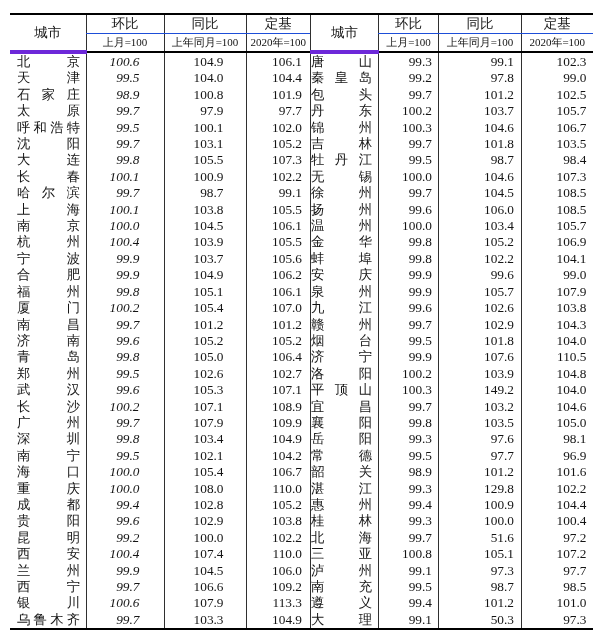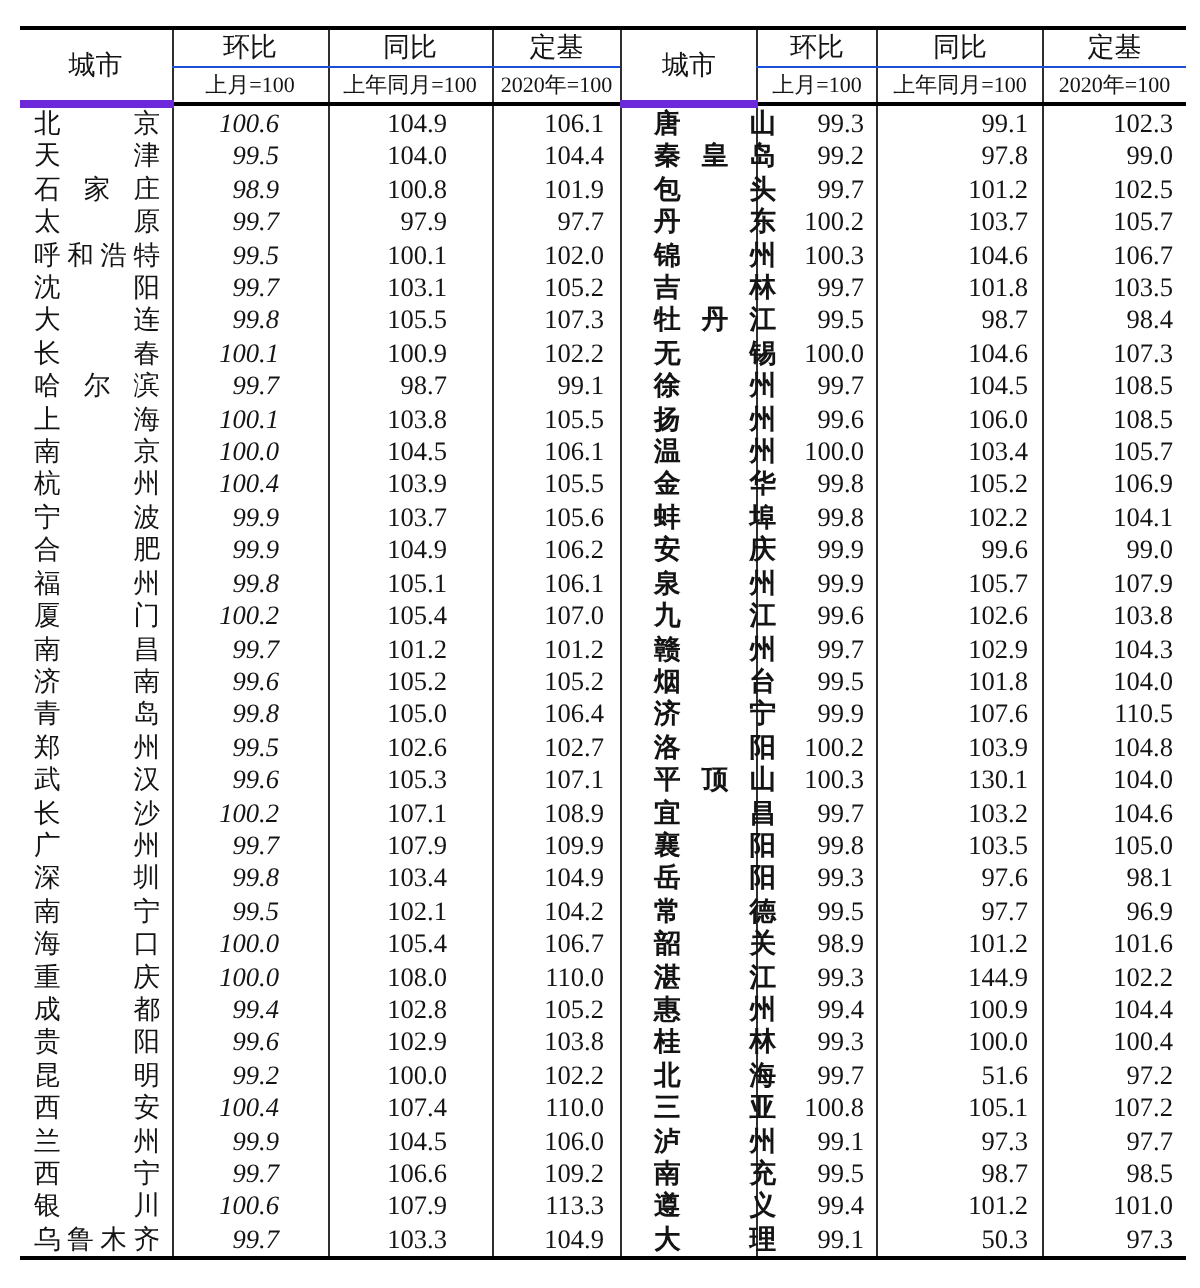--- a/index.html
+++ b/index.html
@@ -44,21 +44,21 @@
   .t.right tbody td.c3 { padding-right: 6px; }
 
   .cname {
     display: block;
     margin-left: 7px;
     width: 63px;
     font-size: 13.3px;
     text-align: justify;
     text-align-last: justify;
   }
-  .t.right .cname { margin-left: 16px; width: 61px; font-weight: bold; }
+  .t.right .cname { margin-left: 0; width: 61px; }
 </style>
 </head>
 <body>
 
 <div class="page">
   <div class="tables">
 
     <table class="t left">
       <colgroup>
         <col style="width:76px">
@@ -542,21 +542,21 @@
             </td>
             <td class="c1">100.2</td>
             <td class="c2">103.9</td>
             <td class="c3">104.8</td>
           </tr>
           <tr>
             <td class="c0">
               <span class="cname">平顶山</span>
             </td>
             <td class="c1">100.3</td>
-            <td class="c2">130.1</td>
+            <td class="c2">149.2</td>
             <td class="c3">104.0</td>
           </tr>
           <tr>
             <td class="c0">
               <span class="cname">宜昌</span>
             </td>
             <td class="c1">99.7</td>
             <td class="c2">103.2</td>
             <td class="c3">104.6</td>
           </tr>
@@ -590,21 +590,21 @@
             </td>
             <td class="c1">98.9</td>
             <td class="c2">101.2</td>
             <td class="c3">101.6</td>
           </tr>
           <tr>
             <td class="c0">
               <span class="cname">湛江</span>
             </td>
             <td class="c1">99.3</td>
-            <td class="c2">144.9</td>
+            <td class="c2">129.8</td>
             <td class="c3">102.2</td>
           </tr>
           <tr>
             <td class="c0">
               <span class="cname">惠州</span>
             </td>
             <td class="c1">99.4</td>
             <td class="c2">100.9</td>
             <td class="c3">104.4</td>
           </tr>

